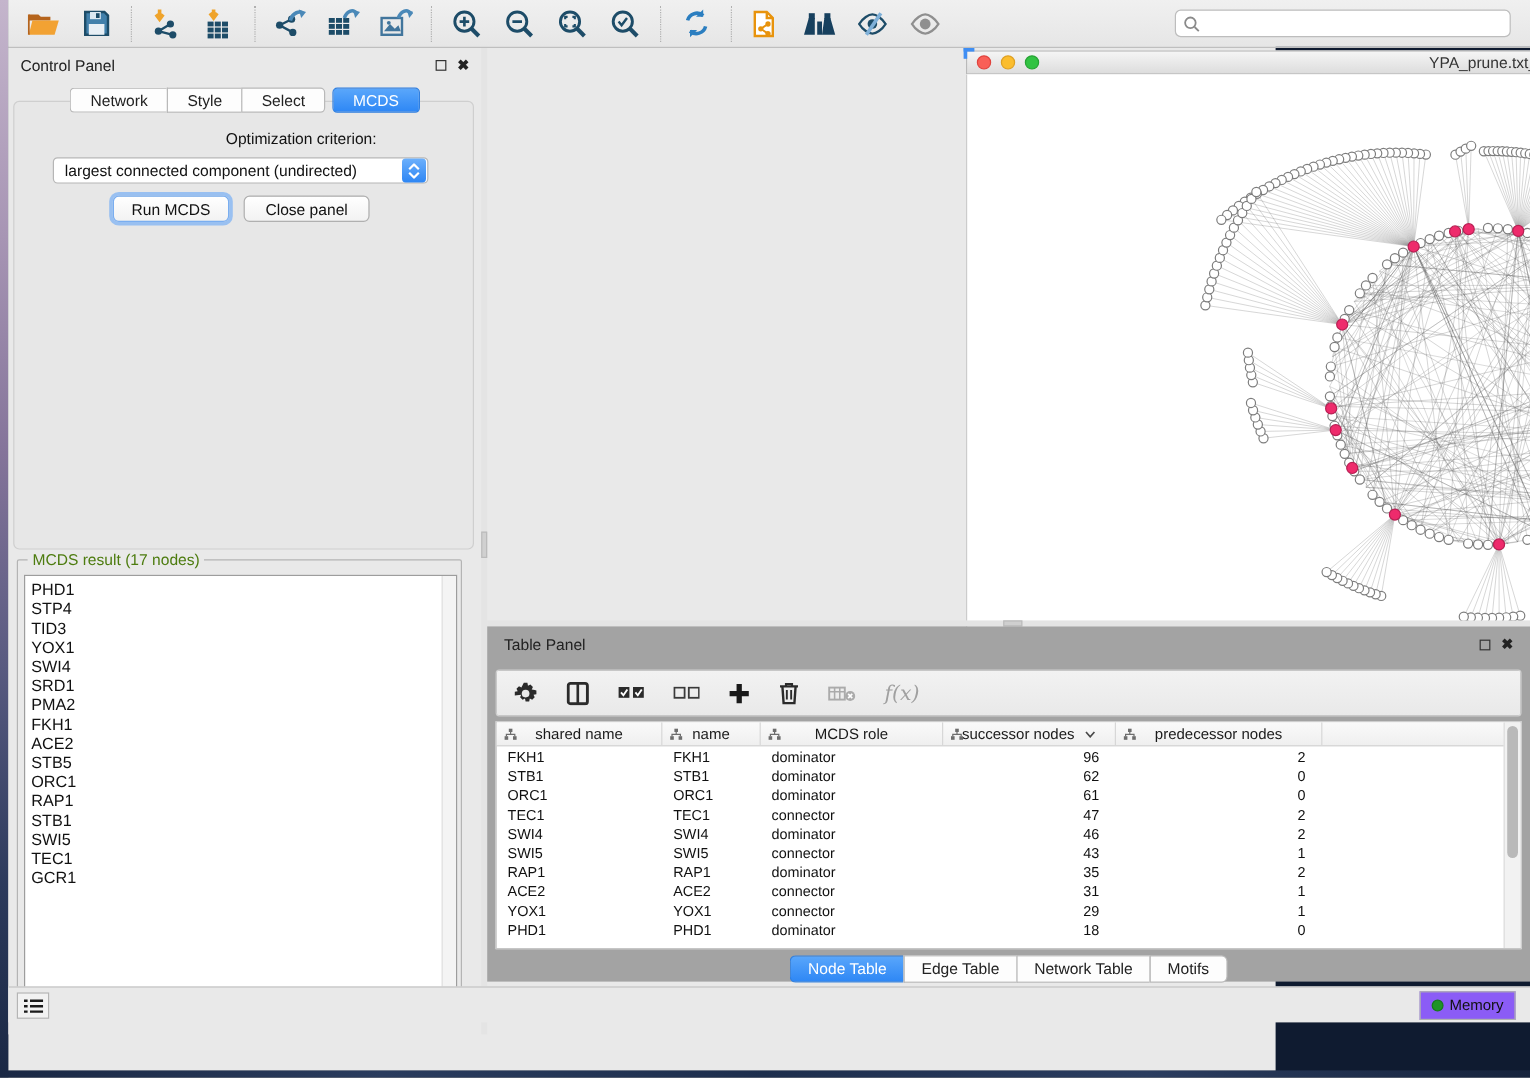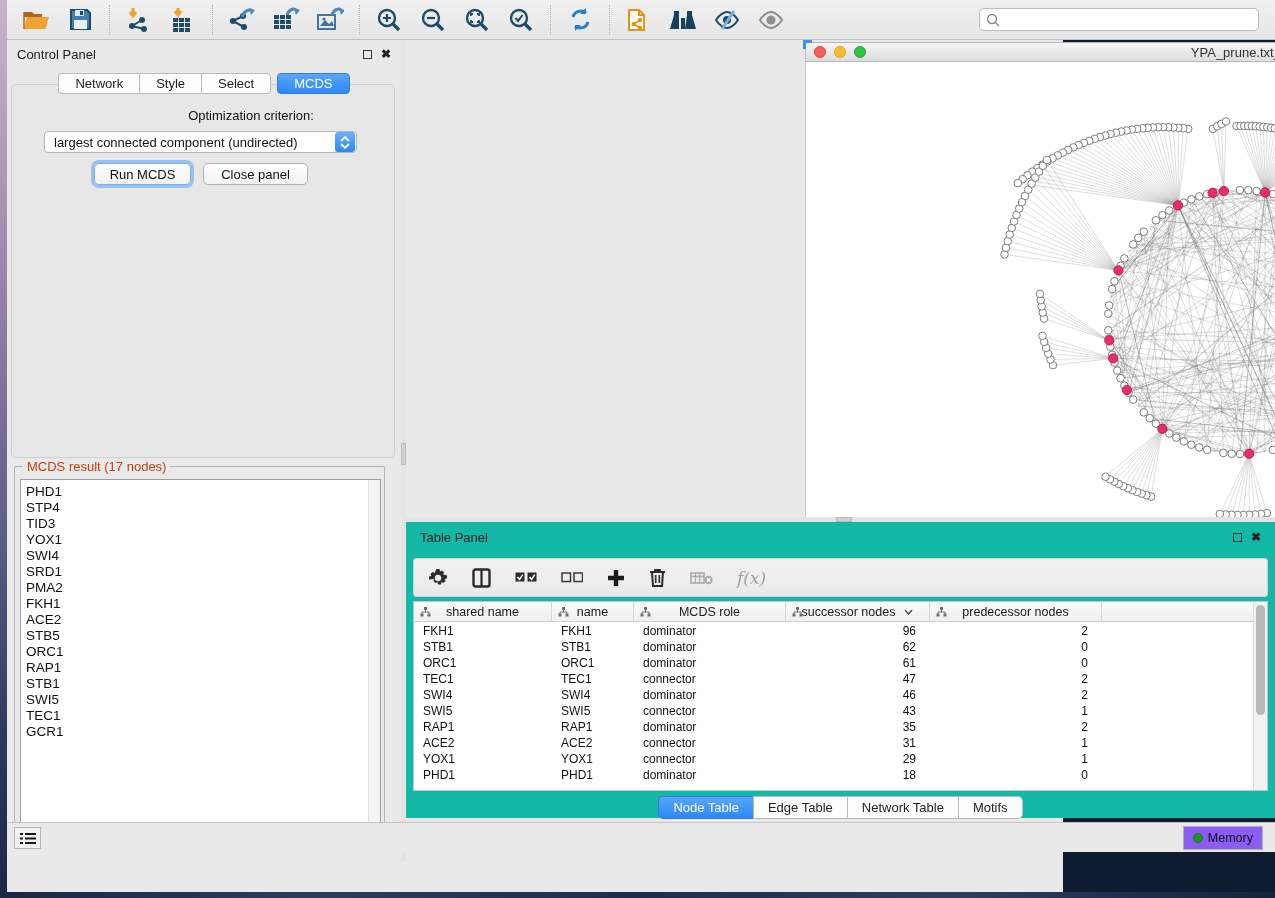--- a/index.html
+++ b/index.html
@@ -54,21 +54,21 @@
     background:linear-gradient(180deg,#6cb0fc,#2e86f4); display:flex; flex-direction:column; align-items:center; justify-content:center; gap:1px; }
   #opt-stepper svg { display:block; }
   .btn { position:absolute; top:123px; height:22px; background:linear-gradient(180deg,#ffffff,#f2f2f2);
     border:1px solid #b0b0b0; border-radius:5px; font-size:13px; color:#111;
     display:flex; align-items:center; justify-content:center; }
   #run-btn { left:87px; width:97px; box-shadow:0 0 0 3px rgba(90,160,250,.55); border-color:#7aaef0; }
   #closepanel-btn { left:196px; width:105px; }
 
   #mcds-group { position:absolute; left:7px; top:426px; width:371px; height:374px; border:1px solid #b4b4b4;
     border-radius:2px; }
-  #mcds-legend { position:absolute; left:8px; top:-8px; background:#e9e9e9; padding:0 4px; font-size:13px; color:#c2410c; }
+  #mcds-legend { position:absolute; left:8px; top:-8px; background:#e9e9e9; padding:0 4px; font-size:13px; color:#4d7c0f; }
   #mcds-listwrap { position:absolute; left:5px; top:12px; width:361px; height:356px; background:#fff; border:1px solid #9d9d9d; display:flex; }
   #mcds-list { flex:1; padding:4px 0 0 5px; overflow:hidden; }
   .mcds-item { font-size:13.5px; line-height:16px; color:#111; }
   #mcds-scrolltrack { width:12px; background:#f4f4f4; border-left:1px solid #e0e0e0; }
 
   
   #v-splitter { position:absolute; left:394px; top:40px; width:5px; height:822px; background:#e4e4e4; }
   #v-splitter .handle { position:absolute; left:0; top:403px; width:5px; height:22px; background:#d0d0d0; border:1px solid #bbb; }
   #h-splitter { position:absolute; left:399px; top:517px; width:869px; height:5px; background:#e4e4e4; }
   #h-splitter .handle { position:absolute; left:430px; top:0; width:16px; height:5px; background:#cfcfcf; border:1px solid #bbb; }
@@ -81,21 +81,21 @@
     background:linear-gradient(180deg,#f5f5f5,#dddddd); border:1px solid #b9b9b9;
     display:flex; align-items:center; padding:0 8px; }
   .traffic { width:12px; height:12px; border-radius:50%; margin-right:8px; }
   #tl-red { background:#f95f57; border:1px solid #e0443e; }
   #tl-yellow { background:#fbbd2e; border:1px solid #dfa123; }
   #tl-green { background:#32c343; border:1px solid #27a334; }
   #nw-title { position:absolute; left:0; right:0; text-align:center; font-size:13px; color:#333; pointer-events:none; }
   #network-canvas { position:absolute; left:0; top:20px; width:869px; height:495px; background:#fff; border-left:1px solid #ccc; border-right:1px solid #ccc; border-bottom:1px solid #ccc; }
 
   
-  #table-panel { position:absolute; left:399px; top:522px; width:869px; height:296px; background:#14b8a6; }
+  #table-panel { position:absolute; left:399px; top:522px; width:869px; height:296px; background:#a3a3a3; }
   #tp-titlebar { position:absolute; left:0; top:4px; width:100%; height:22px; display:flex; align-items:center; padding:0 14px; }
   #tp-title { font-size:13px; color:#222; }
   #tp-toolbar { position:absolute; left:7px; top:36px; width:855px; height:39px;
     background:linear-gradient(180deg,#f2f2f2,#e9e9e9); border:1px solid #cfcfcf; border-radius:3px;
     display:flex; align-items:center; gap:24px; padding:0 14px; }
   .tp-icon { display:flex; align-items:center; justify-content:center; }
   #fx-icon { font-family:"DejaVu Serif", serif; font-style:italic; font-size:17px; color:#a0a0a0; }
 
   #node-table { position:absolute; left:7px; top:79px; width:855px; height:190px; background:#fff; border:1px solid #c6c6c6; }
   #tbl-header { position:absolute; left:0; top:0; height:20px; width:840px; display:flex;

